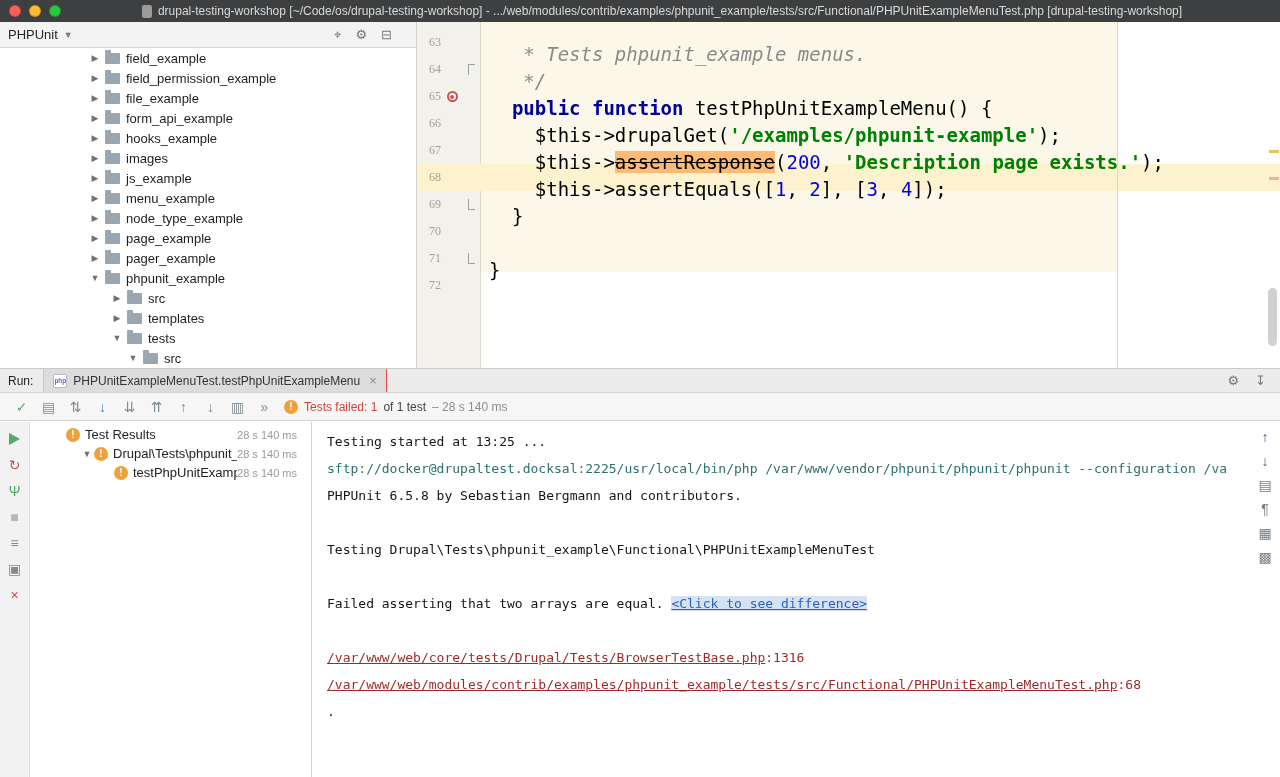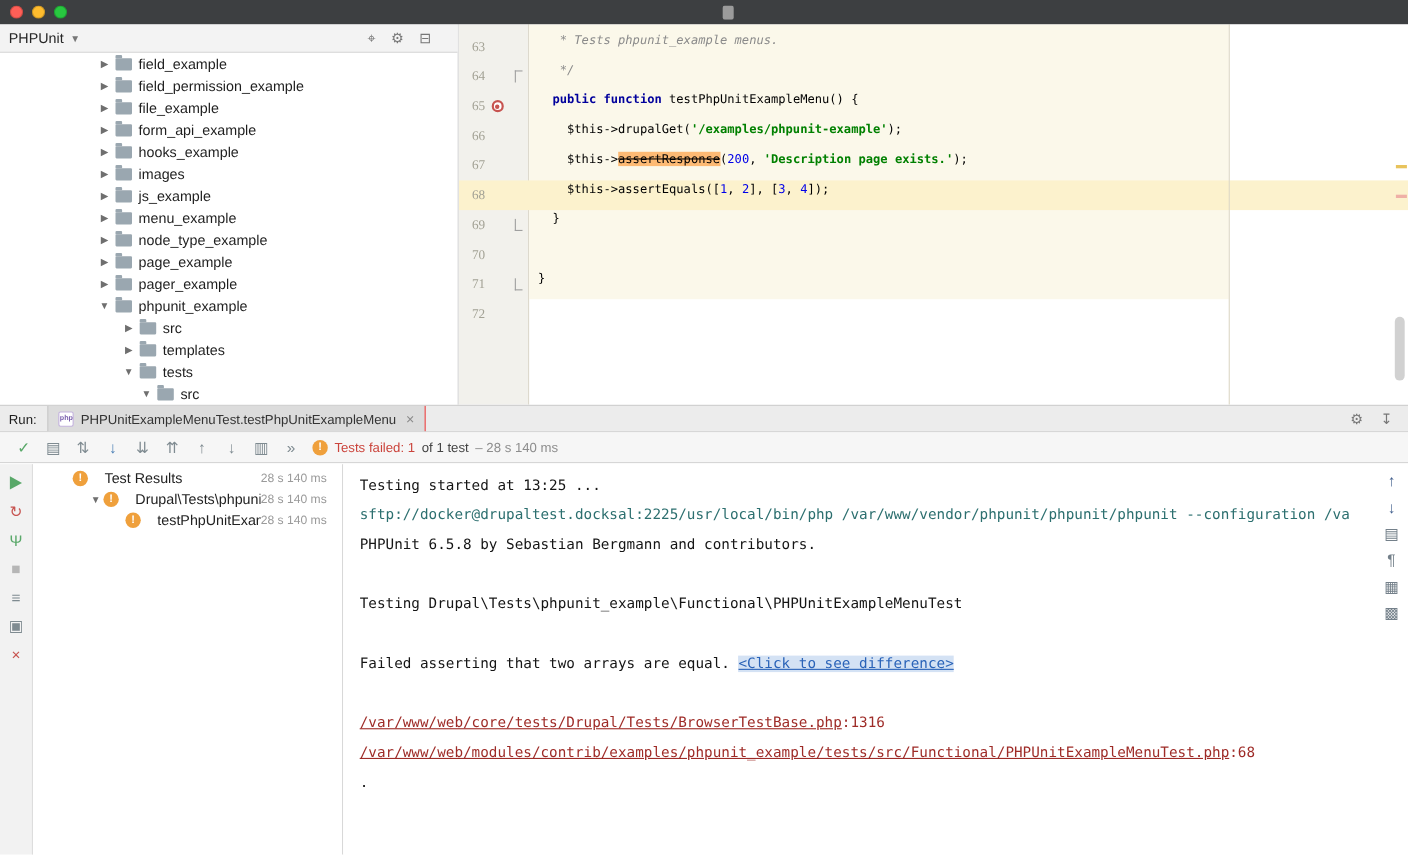--- a/index.html
+++ b/index.html
@@ -44,22 +44,22 @@
   .gutter-row{height:27px;display:flex;align-items:center}
   .lnum{width:24px;text-align:right;color:#a3a295}
   .gicon-cell{width:22px;display:flex;justify-content:center;align-items:center}
   .gfold-cell{width:16px;display:flex;justify-content:center;align-items:center}
   .fail-gutter-ball{width:11px;height:11px;border:2px solid #c75450;border-radius:50%;
     background:#fff;position:relative}
   .fail-gutter-ball::after{content:"";position:absolute;left:1.5px;top:1.5px;width:4px;height:4px;
     background:#c75450;border-radius:50%}
   .fold-start{width:7px;height:11px;border-top:1px solid #9f9f9f;border-left:1px solid #9f9f9f}
   .fold-end{width:7px;height:11px;border-bottom:1px solid #9f9f9f;border-left:1px solid #9f9f9f}
-  .code-rows{position:absolute;left:72px;top:1px;right:0;z-index:2;
-    font-family:"DejaVu Sans Mono",monospace;font-size:11px;color:#000}
+  .code-rows{position:absolute;left:72px;top:19px;right:0;z-index:2;
+    font-family:"DejaVu Sans Mono",monospace;font-size:19px;color:#000}
   .code-row{height:27px;line-height:27px;white-space:pre}
   .tk-comment{color:#8a8a8a;font-style:italic}
   .tk-keyword{color:#00009c;font-weight:bold}
   .tk-string{color:#008000;font-weight:bold}
   .tk-number{color:#0000e8}
   .tk-deprecated{background:#fdba74;text-decoration:line-through}
   .ed-thumb{position:absolute;right:3px;top:266px;width:9px;height:58px;background:rgba(0,0,0,.18);
     border-radius:5px;z-index:3}
   .stripe-mark{position:absolute;right:1px;width:10px;height:3px;z-index:3}
 
@@ -87,21 +87,21 @@
   .left-strip{position:absolute;left:0;top:0;width:30px;bottom:0;background:#f2f2f2;
     border-right:1px solid #ddd;display:flex;flex-direction:column;align-items:center;
     padding-top:8px;gap:8px}
   .strip-icon{width:18px;height:18px;display:flex;align-items:center;justify-content:center;font-size:14px}
   .play-tri{width:0;height:0;border-left:11px solid #59a869;border-top:6.5px solid transparent;
     border-bottom:6.5px solid transparent}
   .test-tree{position:absolute;left:30px;top:0;width:282px;bottom:0;background:#fff;
     border-right:1px solid #d4d4d4;padding-top:3px;overflow:hidden}
   .tt-row{display:flex;align-items:center;height:19px;font-size:13px;color:#222;white-space:nowrap}
   .tt-arrow{width:14px;color:#6f6f6f;font-size:9px;text-align:center;flex:0 0 auto}
-  .tt-label{overflow:hidden;text-overflow:clip;margin-left:15px}
+  .tt-label{overflow:hidden;text-overflow:clip;margin-left:5px}
   .tt-time{margin-left:auto;padding-right:14px;font-size:11px;color:#9a9a9a;flex:0 0 auto}
   .console{position:absolute;left:312px;top:0;right:0;bottom:0;background:#fff;
     font-family:"DejaVu Sans Mono",monospace;font-size:13px;color:#151515;
     padding:6px 34px 0 15px;overflow:hidden}
   .con-line{height:27px;line-height:27px;white-space:pre}
   .con-cmd{color:#2c6f6f}
   .con-link{color:#2a63b8;text-decoration:underline;background:#d4e2f4;cursor:pointer}
   .con-path{color:#9e2b27;text-decoration:underline;cursor:pointer}
   .con-lineno{color:#9e2b27}
   .console-icons{position:absolute;right:3px;top:8px;display:flex;flex-direction:column;gap:10px;
@@ -114,20 +114,21 @@
 <div class="window">
 
   <div class="titlebar">
     <div class="lights">
       <span class="light red"></span>
       <span class="light yellow"></span>
       <span class="light green"></span>
     </div>
     <div class="title-wrap">
       <span class="doc-icon"></span>
+      <span>drupal-testing-workshop [~/Code/os/drupal-testing-workshop] - .../web/modules/contrib/examples/phpunit_example/tests/src/Functional/PHPUnitExampleMenuTest.php [drupal-testing-workshop]</span>
     </div>
   </div>
 
   <div class="project-panel">
     <div class="project-header">
       <span>PHPUnit</span>
       <span class="ph-chev">▼</span>
       <span class="ph-icons" id="project-header-icons">
           <span class="ph-ic">⌖</span>
           <span class="ph-ic">⚙</span>

